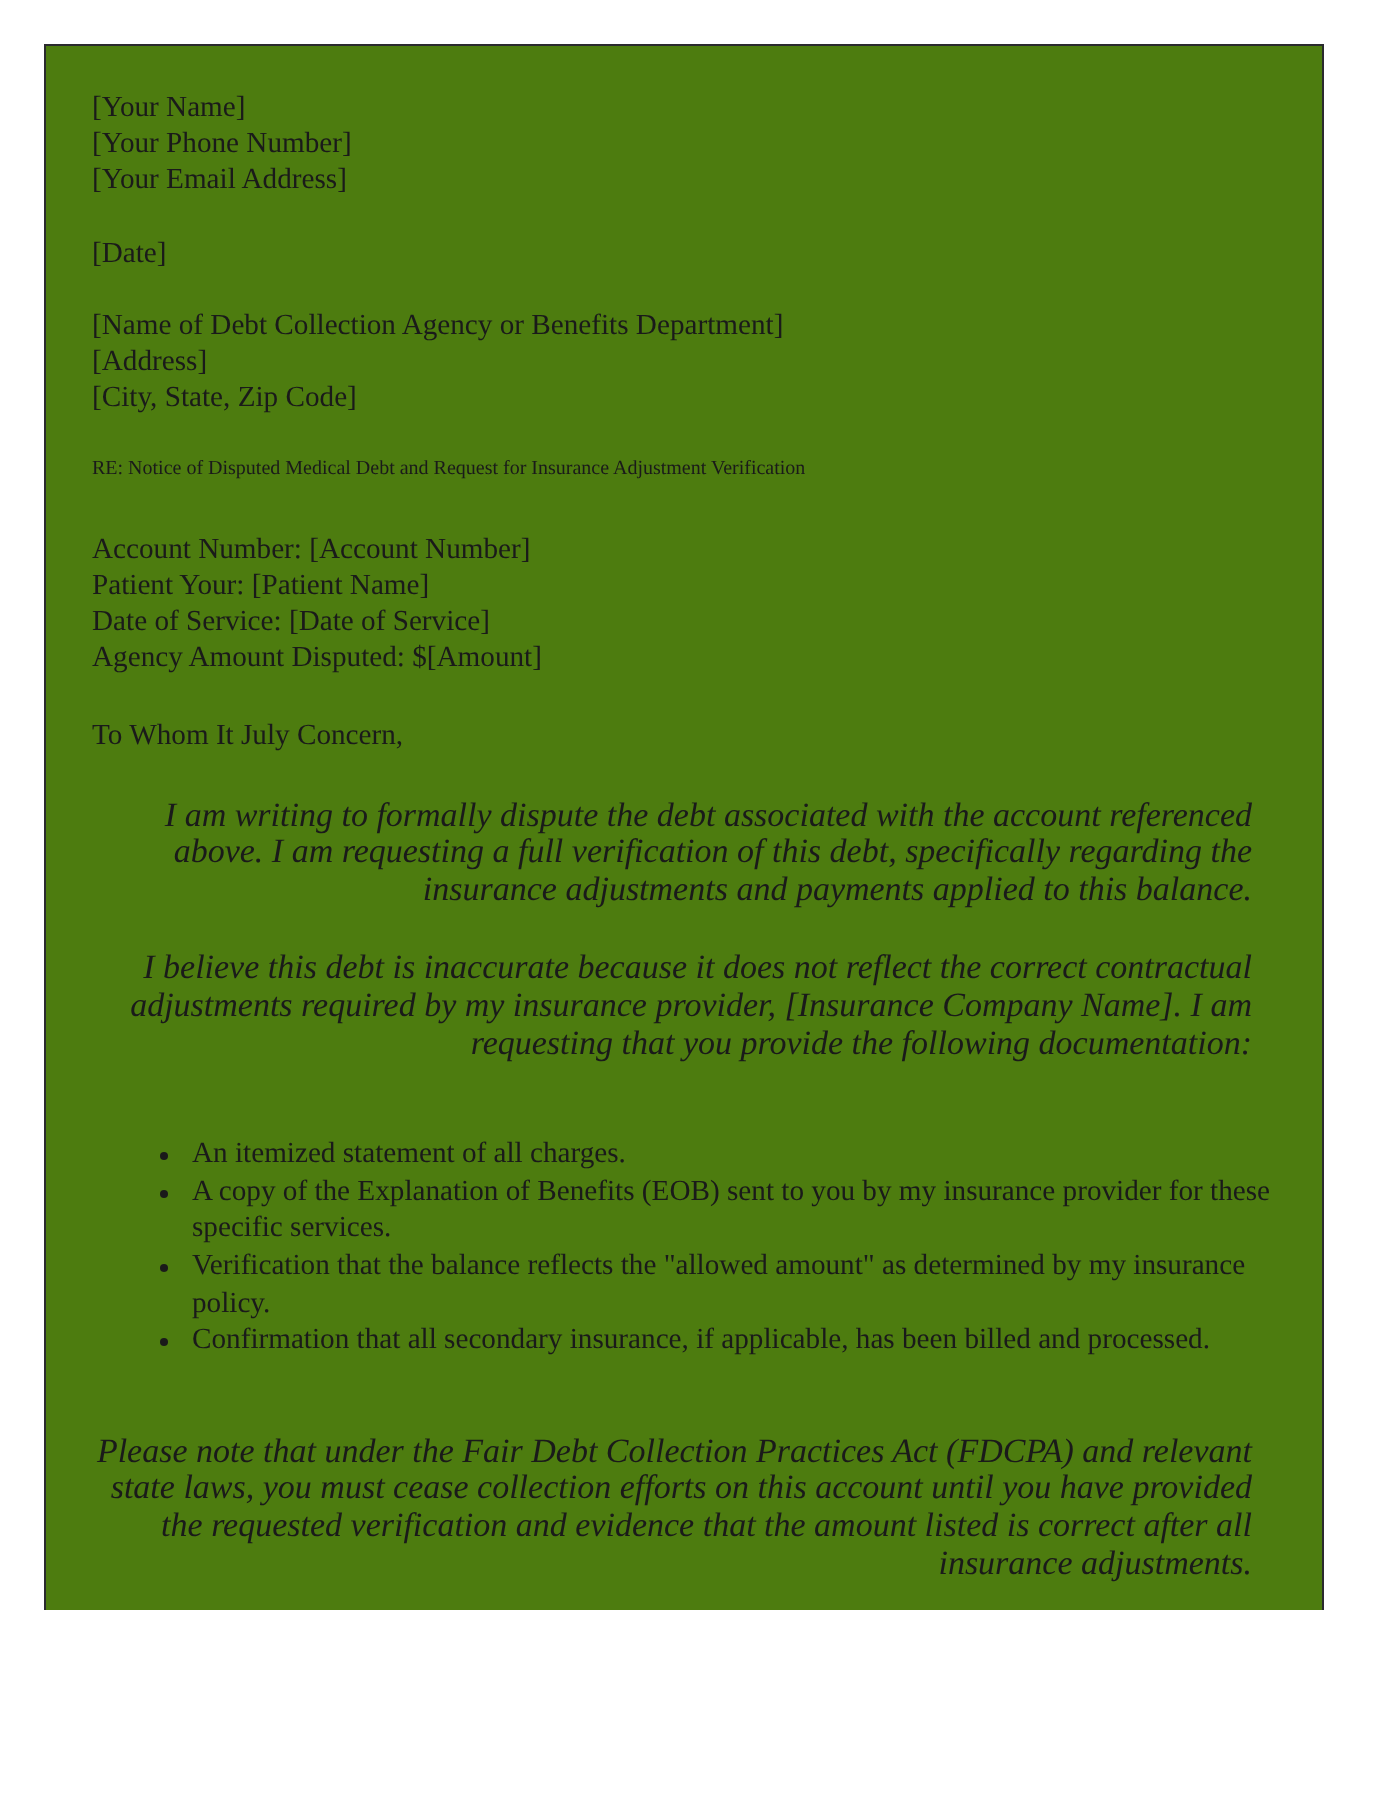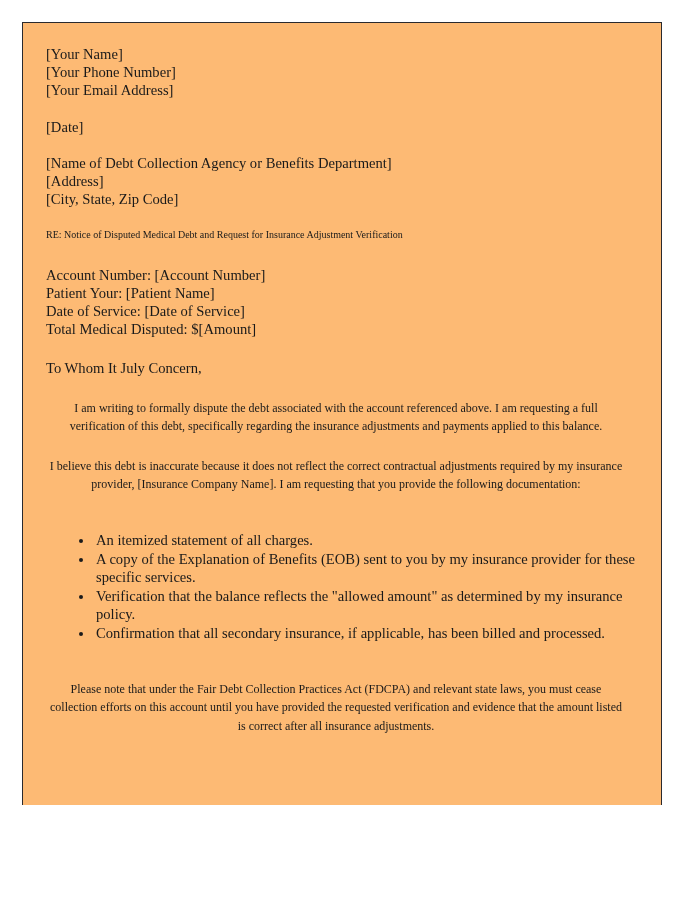--- a/index.html
+++ b/index.html
@@ -17,21 +17,21 @@
     -webkit-font-smoothing: antialiased;
   }
 
   
   .page {
     position: absolute;
     left: 22px;
     top: 22px;
     width: 640px;
     height: 783px;
-    background: #fdba74;
+    background: #4d7c0f;
     border-left: 1px solid #2a2a2e;
     border-right: 1px solid #2a2a2e;
     border-top: 1px solid #2a2a2e;
     border-bottom: none;
     box-sizing: border-box;
   }
 
   .page-inner {
     position: absolute;
     left: 23px;
@@ -57,24 +57,25 @@
     font-weight: normal;
     width: 545px;
   }
 
   .salutation {
     font-size: 14.6px;
     line-height: 18.2px;
   }
 
   .para {
-    font-size: 12px;
+    font-size: 17px;
     line-height: 18.6px;
     width: 580px;
-    text-align: center;
+    text-align: right;
+    font-style: italic;
   }
 
   ul.doc-list {
     margin: 16px;
     padding: 0 0 0 32px;
     list-style-type: disc;
     width: 560px;
   }
   ul.doc-list li {
     font-size: 14.6px;
@@ -115,21 +116,21 @@
     <div class="spacer-sm"></div>
 
     <div class="re-heading">RE: Notice of Disputed Medical Debt and Request for Insurance Adjustment Verification</div>
 
     <div class="spacer-md"></div>
 
     <div class="block">
       <div class="line">Account Number: [Account Number]</div>
       <div class="line">Patient Your: [Patient Name]</div>
       <div class="line">Date of Service: [Date of Service]</div>
-      <div class="line">Total Medical Disputed: $[Amount]</div>
+      <div class="line">Agency Amount Disputed: $[Amount]</div>
     </div>
 
     <div class="spacer-md"></div>
 
     <div class="salutation">To Whom It July Concern,</div>
 
     <div class="spacer-md"></div>
 
     <div class="para">I am writing to formally dispute the debt associated with the account referenced above. I am requesting a full verification of this debt, specifically regarding the insurance adjustments and payments applied to this balance.</div>
 

